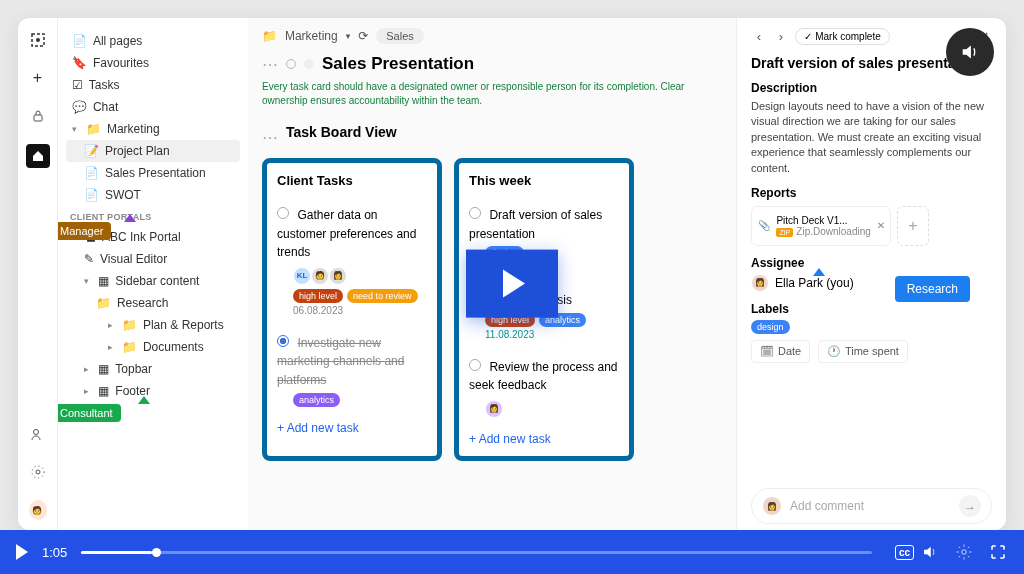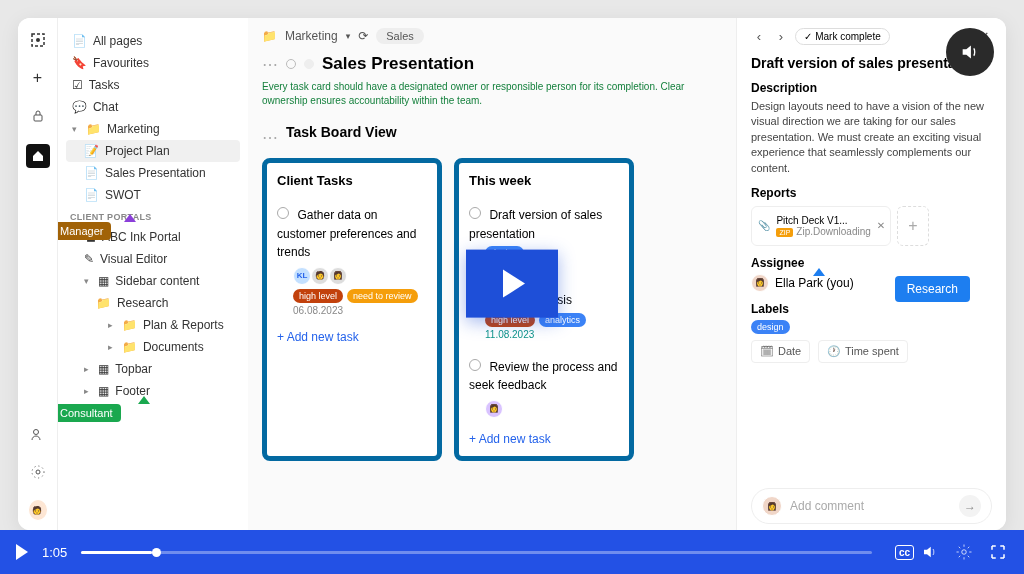--- a/index.html
+++ b/index.html
@@ -240,20 +240,27 @@
             <span class="av kl">KL</span>
             <span class="av">🧑</span>
             <span class="av">👩</span>
           </div>
           <div class="labels">
             <span class="lbl green">high level</span>
             <span class="lbl orange">need to review</span>
           </div>
           <div class="task-date">06.08.2023</div>
         </div>
+        <div class="task">
+          <span class="task-check done"></span>
+          <span class="task-text strike">Investigate new marketing channels and platforms</span>
+          <div class="labels">
+            <span class="lbl purple">analytics</span>
+          </div>
+        </div>
         <div class="add-task">+ <span>Add new task</span></div>
       </div>
 
       <div class="col">
         <div class="col-title">This week</div>
         <div class="task">
           <span class="task-check"></span>
           <span class="task-text">Draft version of sales presentation</span>
           <div class="labels">
               <span class="lbl blue">design</span>

